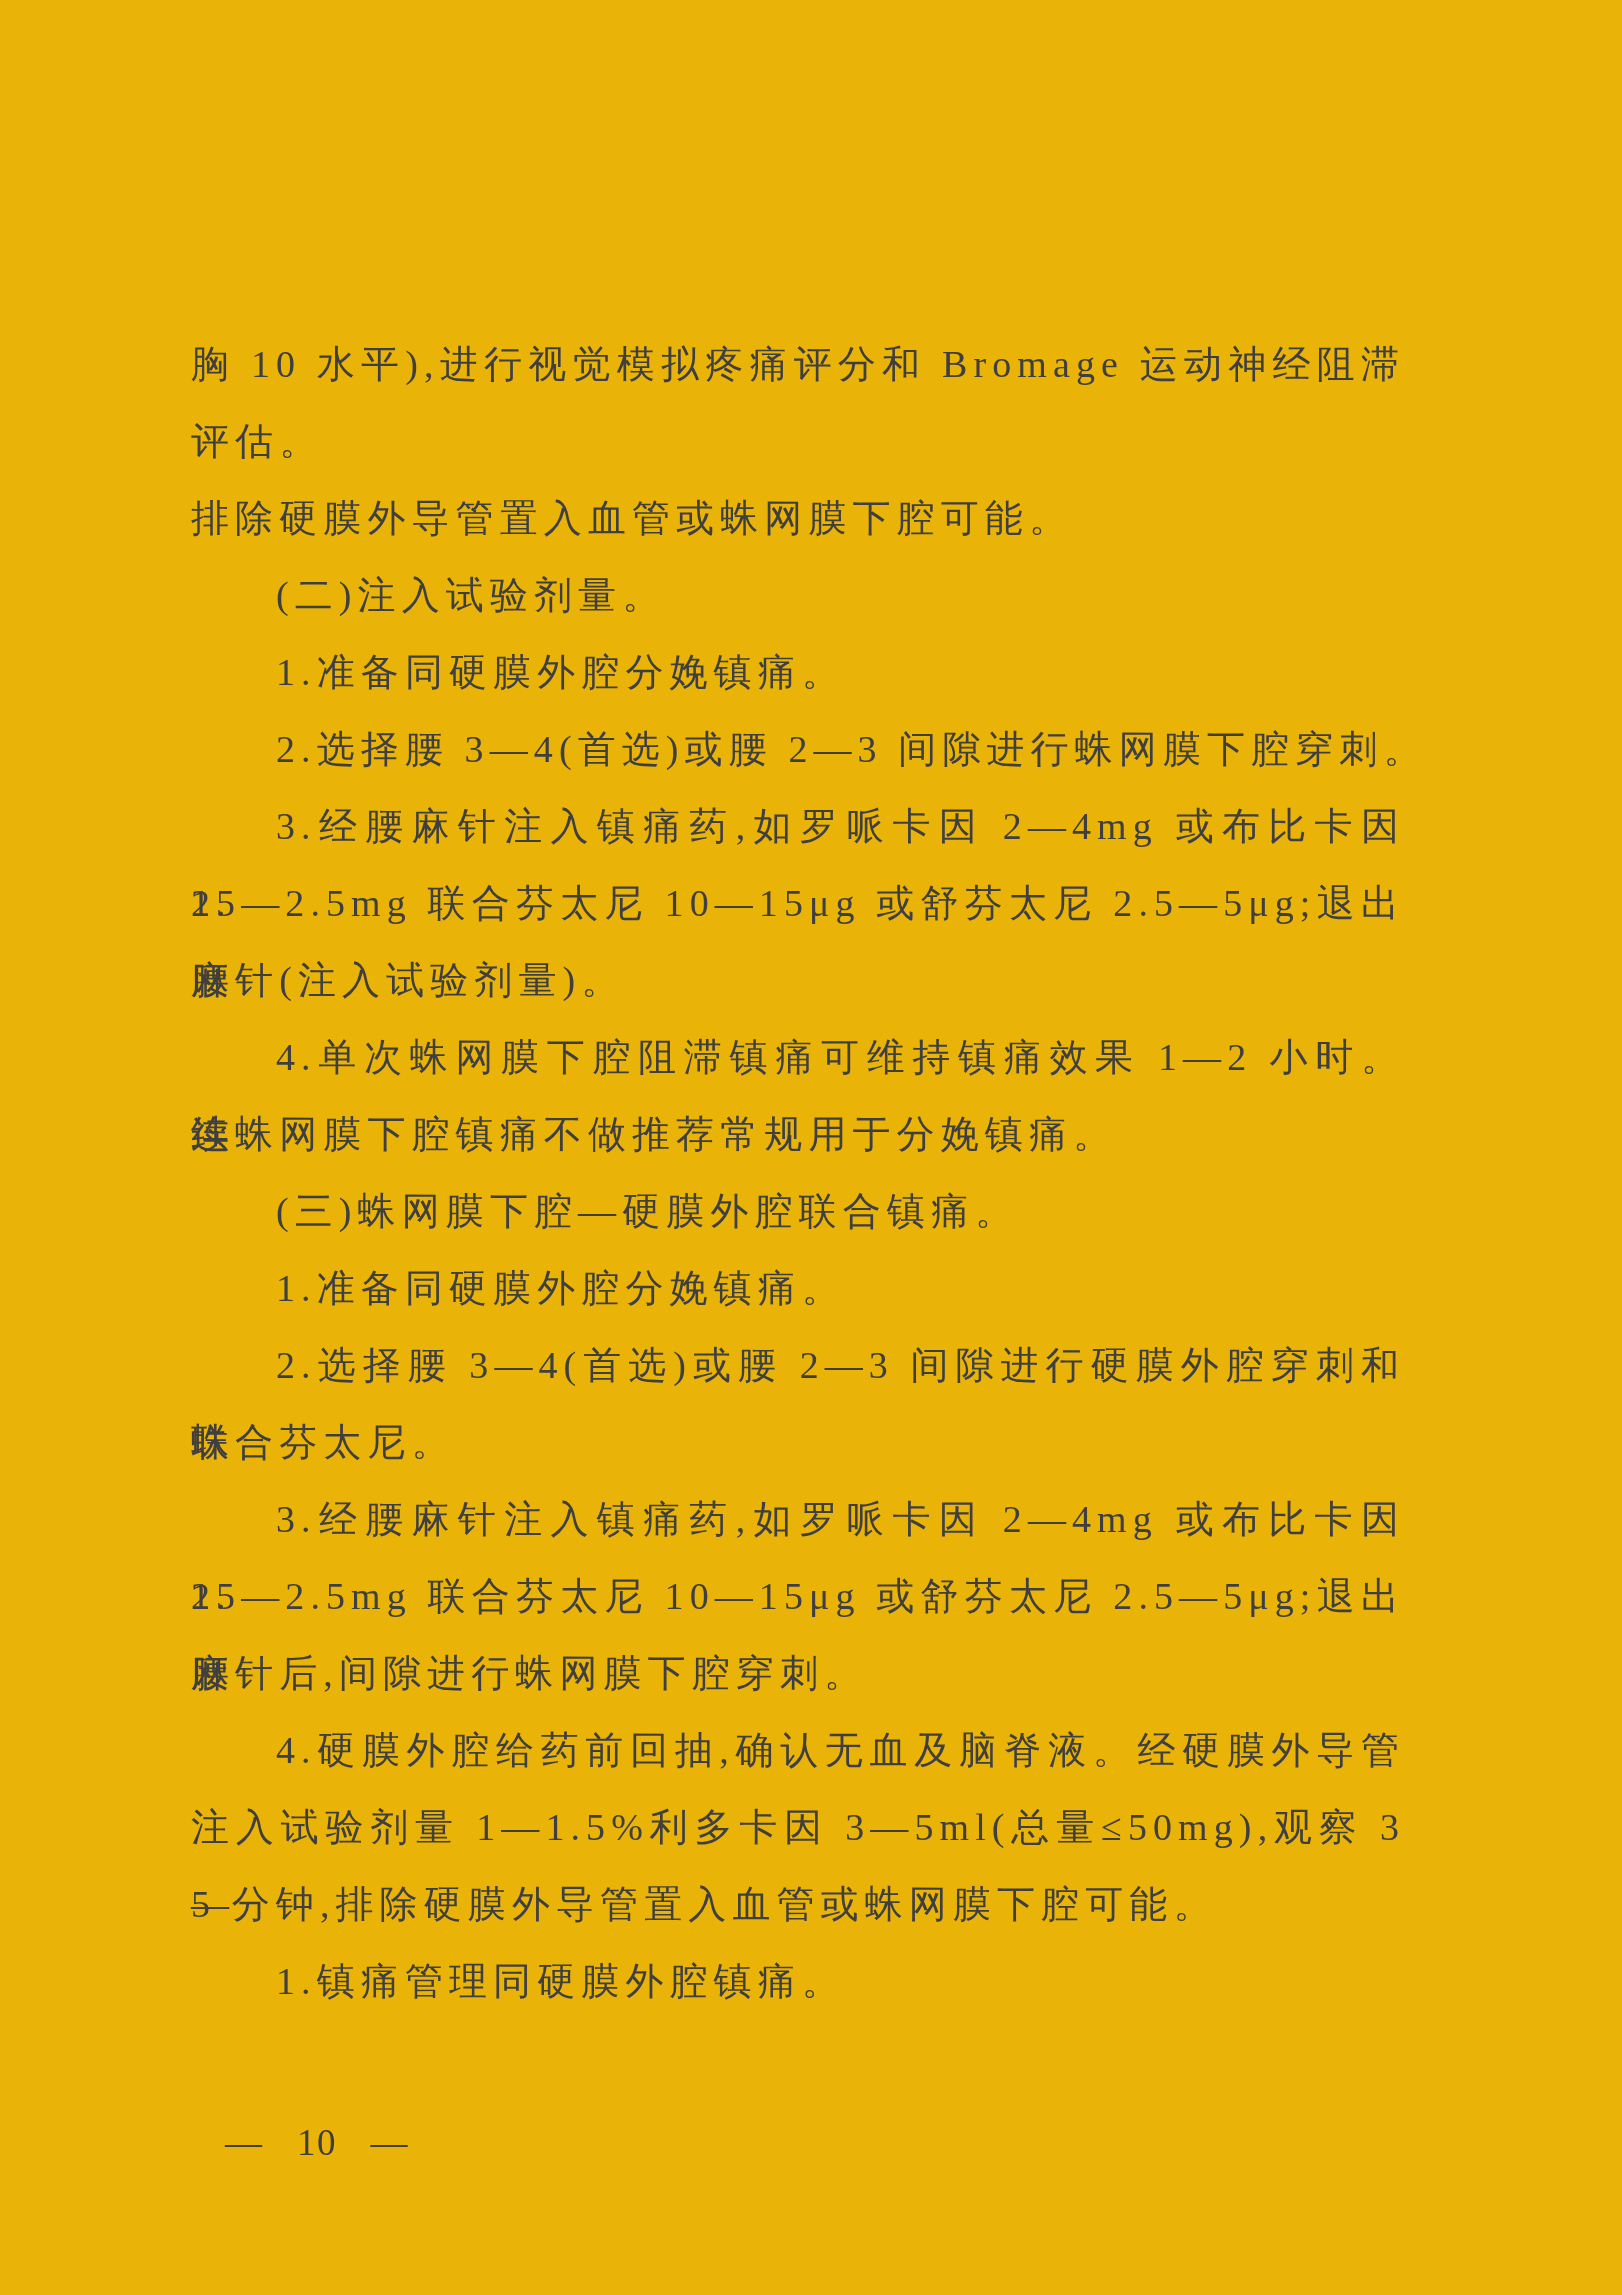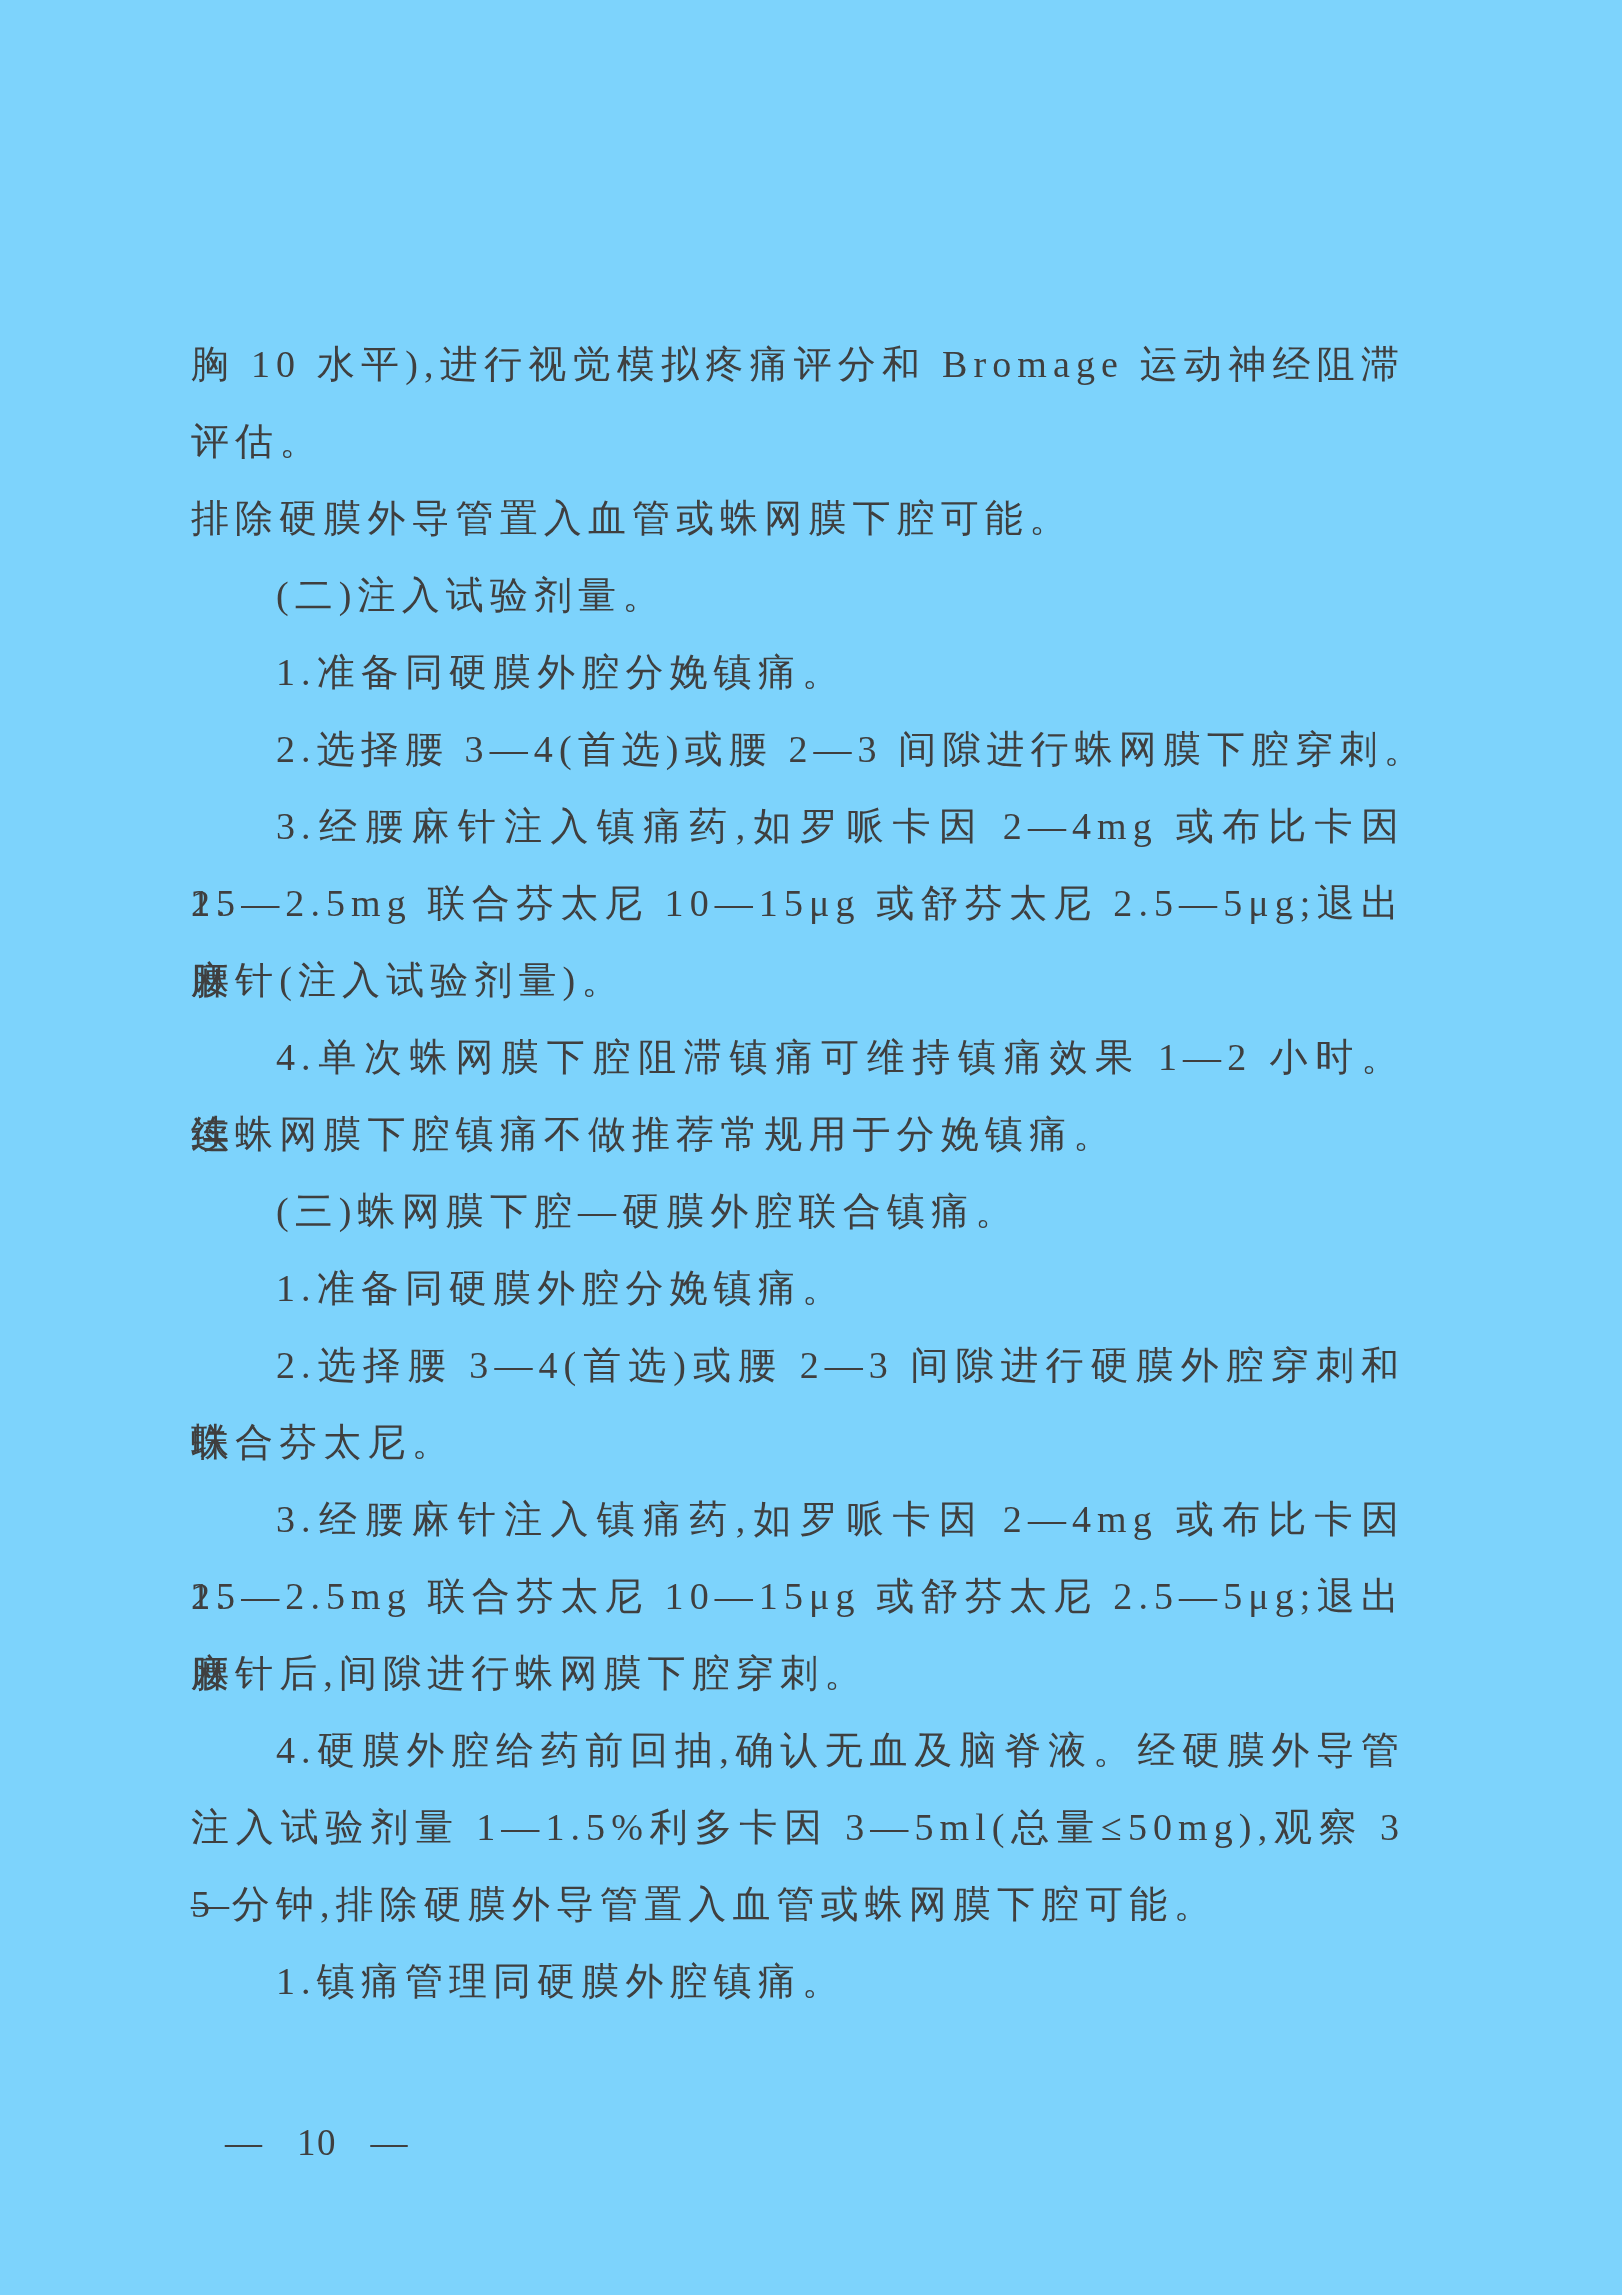--- a/index.html
+++ b/index.html
@@ -10,21 +10,21 @@
     width: 1623px;
     height: 2295px;
     position: relative;
     background: #ffffff;
     font-family: "Liberation Serif", "DejaVu Serif", serif;
     overflow: hidden;
   }
   .page {
     position: absolute;
     inset: 0;
-    background: #7dd3fc;
+    background: #eab308;
   }
   .text-block {
     position: absolute;
     left: 191px;
     top: 326px;
     width: 1214px;
   }
   .line {
     margin: 0;
     padding: 0;

